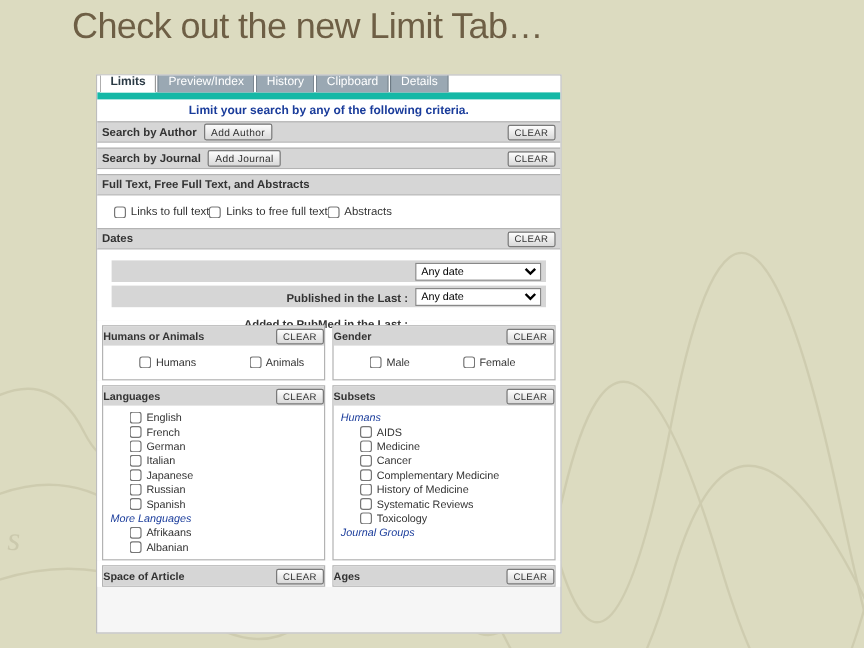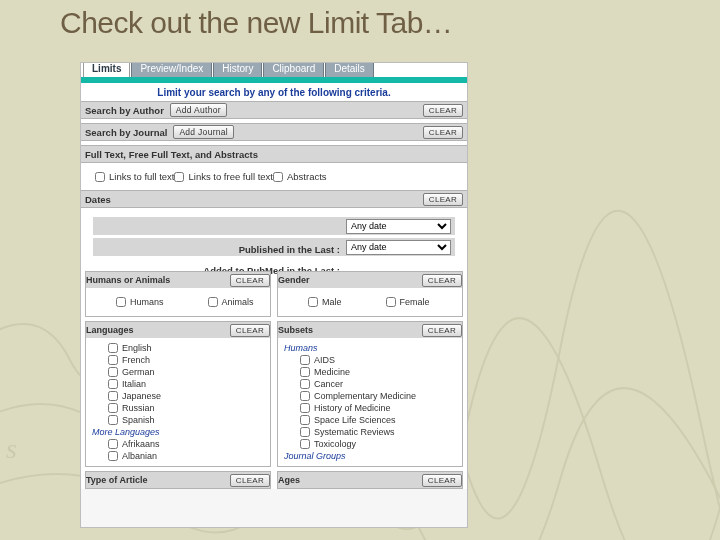--- a/index.html
+++ b/index.html
@@ -346,39 +346,35 @@
         <label class="ck">
             <input type="checkbox" style="">
             <span>Complementary Medicine</span>
           </label>
         <label class="ck">
             <input type="checkbox" style="">
             <span>History of Medicine</span>
           </label>
         <label class="ck">
             <input type="checkbox" style="">
-            <span>Space Life Sciences</span>
-          </label>
-        <label class="ck">
-            <input type="checkbox" style="">
             <span>Systematic Reviews</span>
           </label>
         <label class="ck">
             <input type="checkbox" style="">
             <span>Toxicology</span>
           </label>
         <div class="italic-link">Journal Groups</div>
       </div>
     </div>
   </div>
 
   <div class="two-col">
     <div class="col">
       <div class="col-bar">
-        <span>Type of Article</span>
+        <span>Space of Article</span>
         <span class="spacer"></span>
         <button class="btn">Clear</button>
       </div>
     </div>
     <div class="col">
       <div class="col-bar">
         <span>Ages</span>
         <span class="spacer"></span>
         <button class="btn">Clear</button>
       </div>

